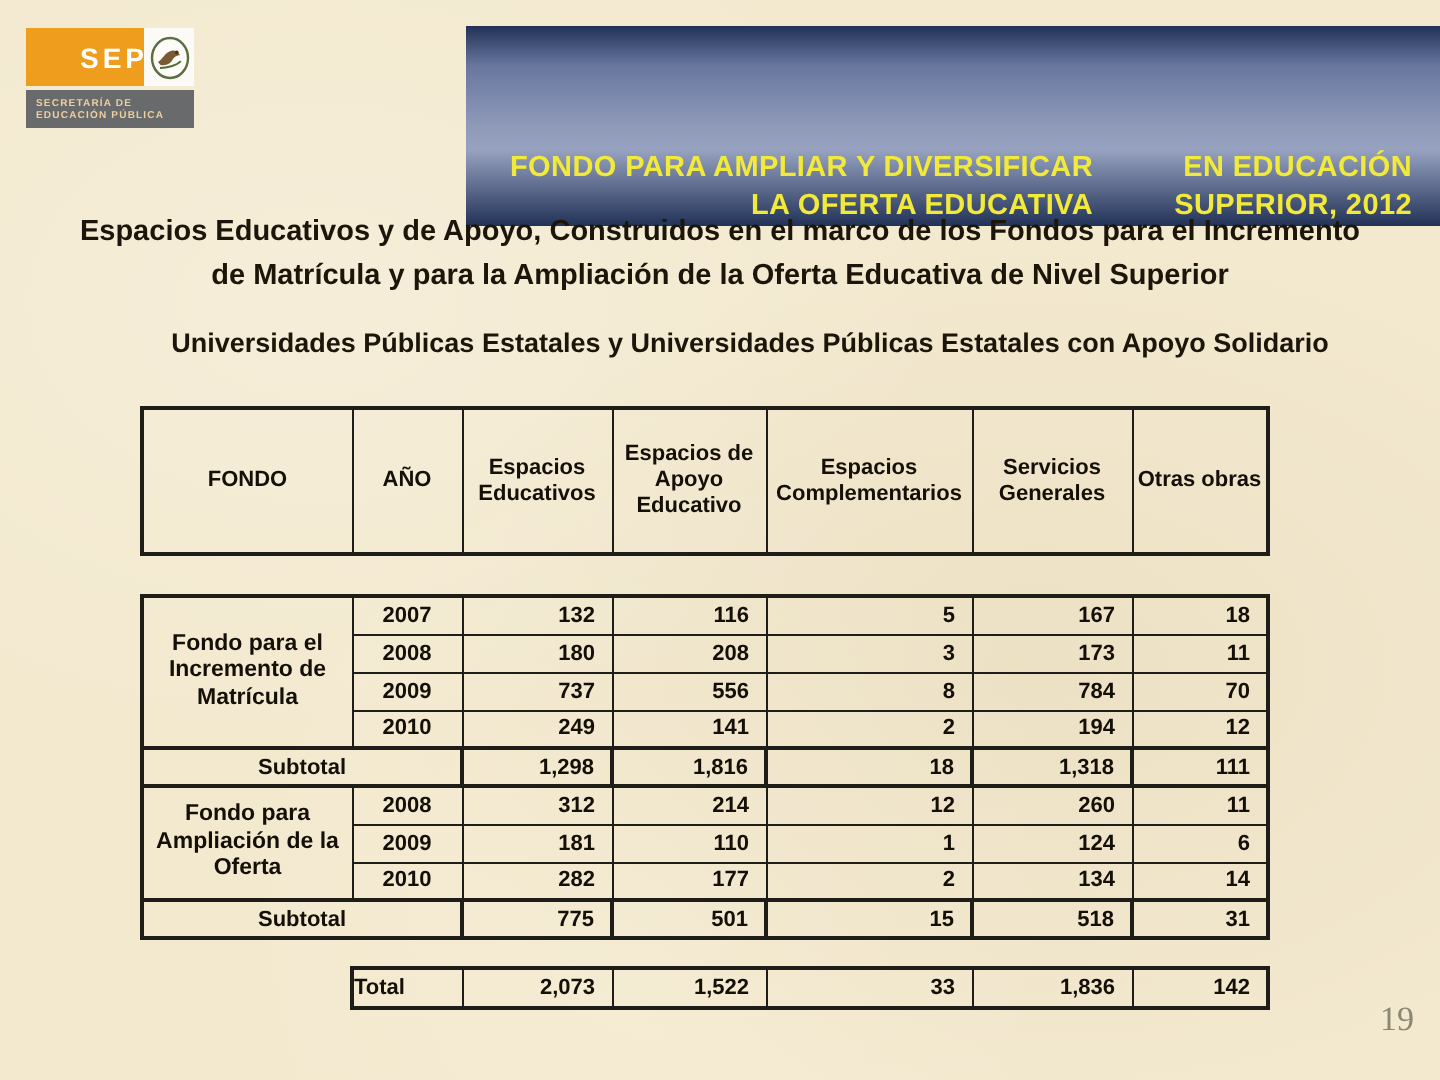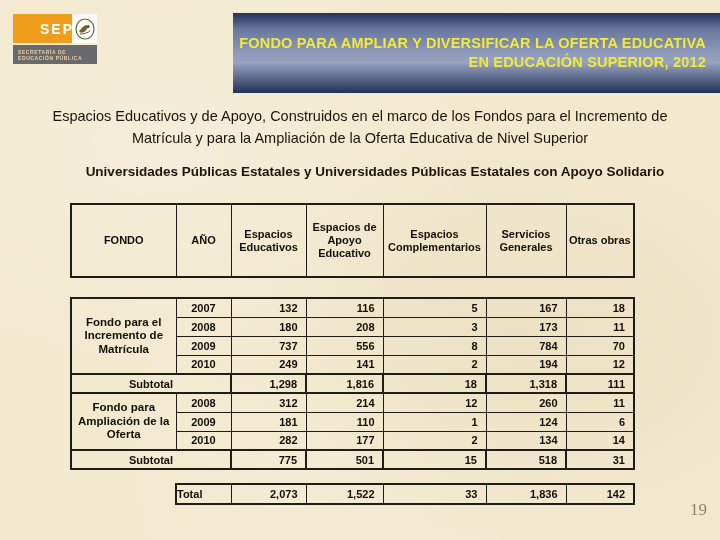--- a/index.html
+++ b/index.html
@@ -31,35 +31,35 @@
   }
   .logo-gray{
     position:absolute; left:0; top:31px; width:84px; height:19px;
     background:#696a6c; color:#eccfa0;
     font-size:5px; letter-spacing:0.6px; font-weight:bold;
     padding:4px 0 0 5px; line-height:6px;
   }
 
   
   .title-banner{
-    position:absolute; left:233px; top:13px; width:487px; height:80px;
+    position:absolute; left:233px; top:13px; width:487px; height:100px;
     background:linear-gradient(180deg,#223257 0%,#55659230 20%,#8f9ab9 50%,#97a2c0 62%,#223257 100%);
     background-color:#6d7ba3;
-    display:flex; flex-direction:column; justify-content:center; align-items:flex-end;
+    display:flex; flex-direction:row; justify-content:center; align-items:flex-end;
     padding-right:14px;
   }
   .title-banner div{
     color:#f2ea3a; font-weight:bold; font-size:14.5px; line-height:19px;
     text-align:right; letter-spacing:0.2px;
   }
 
   
   .intro{
     position:absolute; left:32px; right:32px; top:106px;
-    text-align:center; color:#1c150a; font-weight:normal;
+    text-align:center; color:#1c150a; font-weight:bold;
     font-size:14.5px; line-height:21.5px;
   }
   .subtitle{
     position:absolute; left:40px; right:10px; top:164px;
     text-align:center; color:#1c150a; font-weight:bold;
     font-size:13.5px;
   }
 
   
   table{ border-collapse:collapse; table-layout:fixed; }

